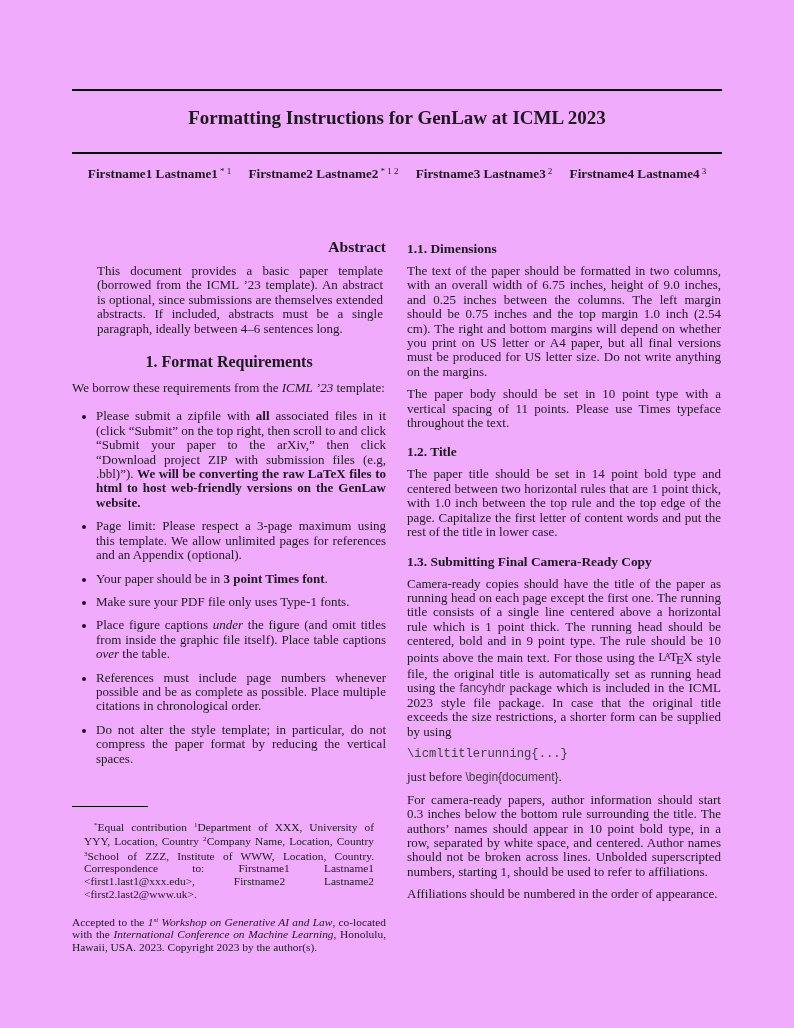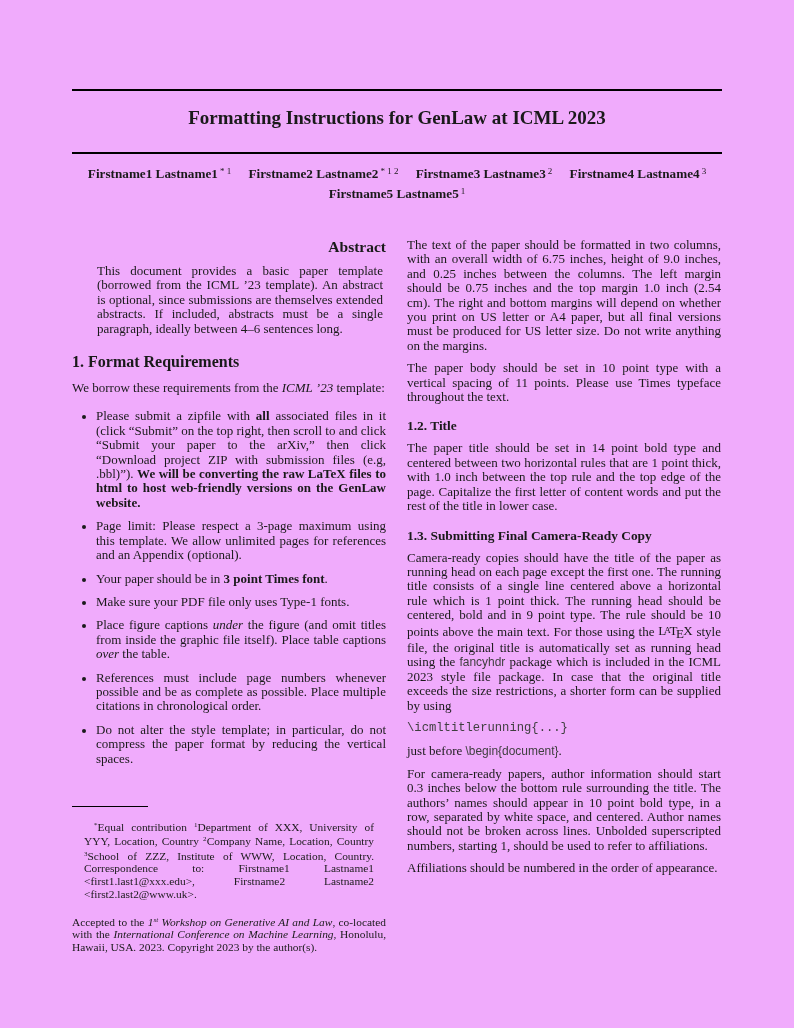--- a/index.html
+++ b/index.html
@@ -33,21 +33,21 @@
     position: absolute; top: 238px; width: 314px;
     font-size: 13px; line-height: 14.4px; text-align: justify;
   }
   #col-left  { left: 72px; }
   #col-right { left: 407px; }
   .col p { margin: 0 0 8px; }
 
   .abstract-title { text-align: right; font-weight: 700; font-size: 15.5px; margin: 0 0 9px; line-height: 17px; }
   .abstract-body  { padding: 0 3px 0 25px; }
 
-  .h1 { font-size: 16px;   font-weight: 700; text-align: left; margin: 17px 0 10px; line-height: 18px; }
+  .h1 { font-size: 16px;   font-weight: 700; text-align: center; margin: 17px 0 10px; line-height: 18px; }
   .h2 { font-size: 13.4px; font-weight: 700; text-align: left; margin: 14px 0 8px;  line-height: 15px; }
   .h2.first { margin-top: 3px; }
 
   ul.bullets { margin: 14px 0 0; padding: 0 0 0 24px; list-style: disc; }
   ul.bullets li { margin: 0 0 9px; }
   ul.bullets li::marker { font-size: 12px; }
 
   .footnote {
     position: absolute; left: 72px; top: 806px; width: 314px;
     font-size: 11.4px; line-height: 12.9px; text-align: justify;
@@ -82,23 +82,20 @@
 
   <div class="rule" id="rule-bottom"></div>
 
   <div class="authors">
     <div class="row">
       <span class="author"><span>Firstname1 Lastname1</span><sup>* 1</sup></span>
       <span class="author"><span>Firstname2 Lastname2</span><sup>* 1 2</sup></span>
       <span class="author"><span>Firstname3 Lastname3</span><sup>2</sup></span>
       <span class="author"><span>Firstname4 Lastname4</span><sup>3</sup></span>
     </div>
-    <div class="row">
-      <span class="author"><span>Firstname5 Lastname5</span><sup>1</sup></span>
-    </div>
   </div>
 
   <div class="col" id="col-left">
     <div class="abstract-title">Abstract</div>
     <p class="abstract-body"><span>This document provides a basic paper template (borrowed from the ICML ’23 template).  An abstract is optional, since submissions are themselves extended abstracts.  If included, abstracts must be a single paragraph, ideally between 4–6 sentences long.</span></p>
 
     <div class="h1">1. Format Requirements</div>
     <p><span>We borrow these requirements from the </span><span class="s-i">ICML ’23</span><span> template:</span></p>
 
     <ul class="bullets">
@@ -112,20 +109,21 @@
     </ul>
   </div>
 
   <div class="footnote">
     <div class="fn-rule"></div>
     <p class="fn-text"><span class="s-sup">*</span><span>Equal contribution  </span><span class="s-sup">1</span><span>Department of XXX, University of YYY, Location, Country </span><span class="s-sup">2</span><span>Company Name, Location, Country </span><span class="s-sup">3</span><span>School of ZZZ, Institute of WWW, Location, Country. Correspondence to: Firstname1 Lastname1 &lt;first1.last1@xxx.edu&gt;, Firstname2 Lastname2 &lt;first2.last2@www.uk&gt;.</span></p>
     <p class="accepted"><span>Accepted to the </span><span class="s-i">1</span><span class="s-supi">st</span><span class="s-i"> Workshop on Generative AI and Law</span><span>, co-located with the </span><span class="s-i">International Conference on Machine Learning</span><span>, Honolulu, Hawaii, USA. 2023. Copyright 2023 by the author(s).</span></p>
   </div>
 
   <div class="col" id="col-right">
+    <div class="h2 first">1.1. Dimensions</div>
     <p><span>The text of the paper should be formatted in two columns, with an overall width of 6.75 inches, height of 9.0 inches, and 0.25 inches between the columns.  The left margin should be 0.75 inches and the top margin 1.0 inch (2.54 cm). The right and bottom margins will depend on whether you print on US letter or A4 paper, but all final versions must be produced for US letter size. Do not write anything on the margins.</span></p>
     <p><span>The paper body should be set in 10 point type with a vertical spacing of 11 points. Please use Times typeface throughout the text.</span></p>
 
     <div class="h2">1.2. Title</div>
     <p><span>The paper title should be set in 14 point bold type and centered between two horizontal rules that are 1 point thick, with 1.0 inch between the top rule and the top edge of the page. Capitalize the first letter of content words and put the rest of the title in lower case.</span></p>
 
     <div class="h2">1.3. Submitting Final Camera-Ready Copy</div>
     <p><span>Camera-ready copies should have the title of the paper as running head on each page except the first one. The running title consists of a single line centered above a horizontal rule which is 1 point thick. The running head should be centered, bold and in 9 point type.  The rule should be 10 points above the main text. For those using the </span><span class="latex">L<span class="la">A</span>T<span class="le">E</span>X</span><span> style file, the original title is automatically set as running head using the </span><span class="s-c">fancyhdr</span><span> package which is included in the ICML 2023 style file package. In case that the original title exceeds the size restrictions, a shorter form can be supplied by using</span></p>
 
     <div class="code-line">\icmltitlerunning{...}</div>

